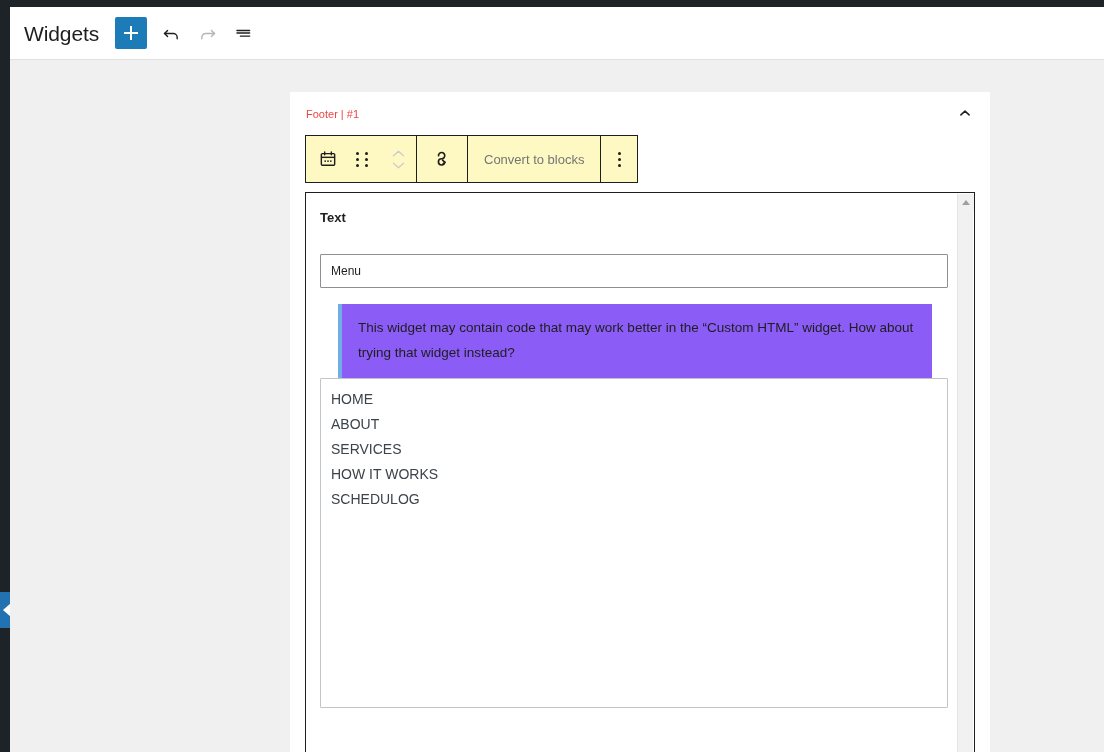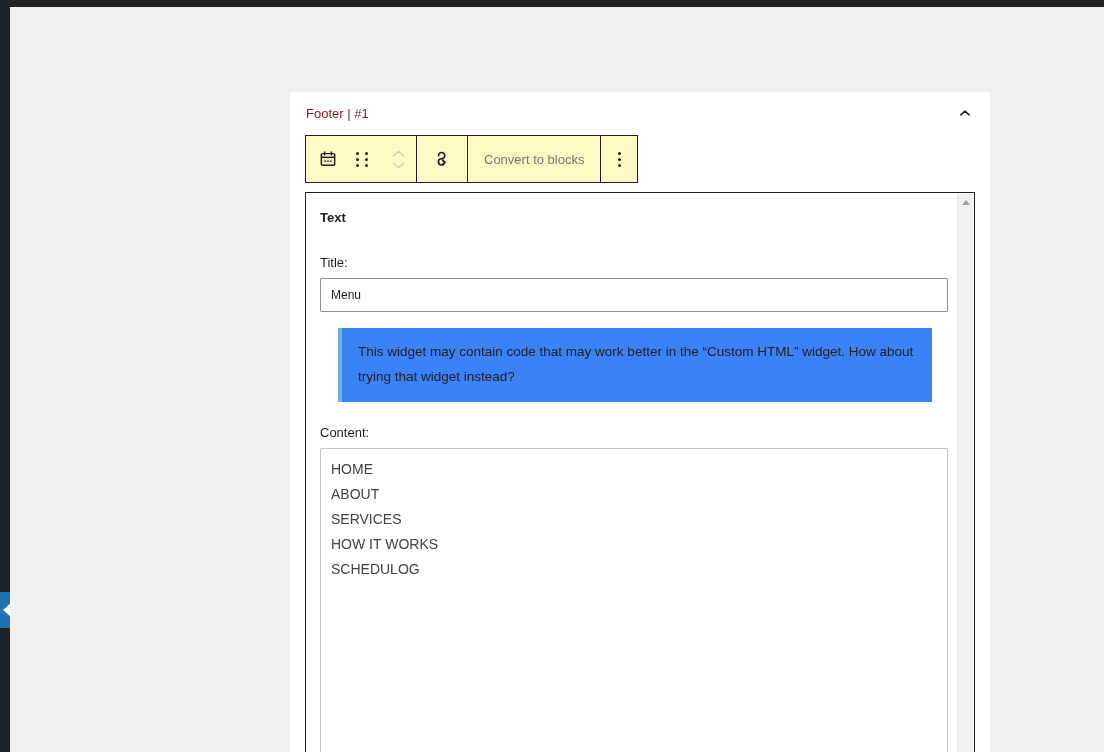--- a/index.html
+++ b/index.html
@@ -104,22 +104,22 @@
     min-height: 680px;
     background: #ffffff;
   }
 
   #widget-area-header {
     position: relative;
     height: 38px;
     padding: 12px 16px 0 16px;
   }
   #widget-area-title {
-    font-size: 13px;
-    color: #7f1d1d;
+    font-size: 11px;
+    color: #ef4444;
     font-weight: 400;
     line-height: 1;
   }
   #widget-area-collapse {
     position: absolute;
     right: 10px; top: 6px;
     width: 30px; height: 30px;
     display: flex; align-items: center; justify-content: center;
     background: transparent; border: none; cursor: pointer;
   }
@@ -207,21 +207,21 @@
     font-family: "Liberation Sans", sans-serif;
     background: #ffffff;
     border: 1px solid #8c8f94;
     border-radius: 1px;
     outline: none;
   }
 
   #widget-notice {
     margin: 16px 0 0 18px;
     width: 594px;
-    background: #3b82f6;
+    background: #8b5cf6;
     border-left: 4px solid #72aee6;
     padding: 12px 14px 12px 16px;
   }
   #widget-notice-text {
     font-size: 13.5px;
     line-height: 1.85;
     color: #1e1e1e;
     margin: 0;
   }
 
@@ -273,20 +273,49 @@
 <div id="app">
 
   <div id="admin-bar"></div>
 
   <div id="admin-menu">
     <div id="collapse-tab">
       <span class="chev"></span>
     </div>
   </div>
 
+  <div id="editor-header">
+    <div id="page-title">Widgets</div>
+
+    <button class="hdr-btn" id="add-block-button">
+      <span class="plus"></span>
+    </button>
+
+    <button class="hdr-btn">
+      <svg width="21" height="21" viewBox="0 0 24 24">
+        <path class="icon-dark" d="M7.5 8.5 L4 12 L7.5 15.5" stroke-width="1.6" stroke-linecap="round" stroke-linejoin="round"></path>
+        <path class="icon-dark" d="M4 12 H14 a4.5 4.5 0 0 1 4.5 4.5 V18" stroke-width="1.6" stroke-linecap="round"></path>
+      </svg>
+    </button>
+
+    <button class="hdr-btn">
+      <svg width="21" height="21" viewBox="0 0 24 24">
+        <path class="icon-muted" d="M16.5 8.5 L20 12 L16.5 15.5" stroke-width="1.6" stroke-linecap="round" stroke-linejoin="round"></path>
+        <path class="icon-muted" d="M20 12 H10 a4.5 4.5 0 0 0 -4.5 4.5 V18" stroke-width="1.6" stroke-linecap="round"></path>
+      </svg>
+    </button>
+
+    <button class="hdr-btn">
+      <svg width="21" height="21" viewBox="0 0 24 24">
+        <path class="icon-dark" d="M4.5 8.5 H19" stroke-width="1.6" stroke-linecap="round"></path>
+        <path class="icon-dark" d="M4.5 11.5 H19" stroke-width="1.6" stroke-linecap="round"></path>
+        <path class="icon-dark" d="M8.5 15 H19" stroke-width="1.6" stroke-linecap="round"></path>
+      </svg>
+    </button>
+  </div>
 
   <div id="editor-canvas">
 
     <div id="widget-area-card">
 
       <div id="widget-area-header">
         <span id="widget-area-title">Footer | #1</span>
         <button id="widget-area-collapse">
           <svg width="18" height="18" viewBox="0 0 24 24">
             <path d="M6.5 14.5 L12 9.5 L17.5 14.5" fill="none" stroke="#1e1e1e" stroke-width="2" stroke-linecap="round" stroke-linejoin="round"></path>
@@ -355,28 +384,26 @@
           </button>
         </div>
       </div>
 
       <div id="widget-form-panel">
 
         <div id="widget-form-inner">
 
           <h3 id="widget-block-label">Text</h3>
 
-          <label class="field-label">Title:</label>
           <input id="widget-title-input" type="text" value="Menu" style="">
 
           <div id="widget-notice">
             <p id="widget-notice-text">This widget may contain code that may work better in the “Custom HTML” widget. How about trying that widget instead?</p>
           </div>
 
-          <label class="field-label" id="widget-content-label">Content:</label>
           <textarea id="widget-content-textarea" style="">HOME
 ABOUT
 SERVICES
 HOW IT WORKS
 SCHEDULOG</textarea>
         </div>
 
         <div id="widget-form-scrollbar">
           <button id="widget-form-scroll-up">
             <span class="caret"></span>

